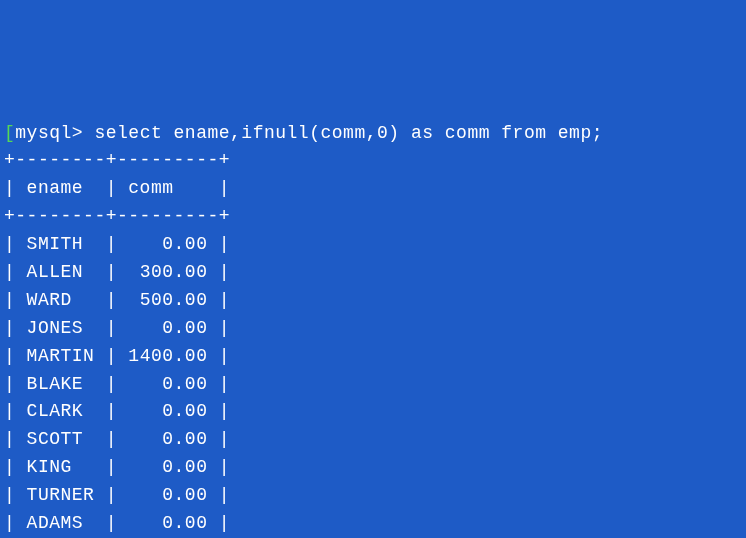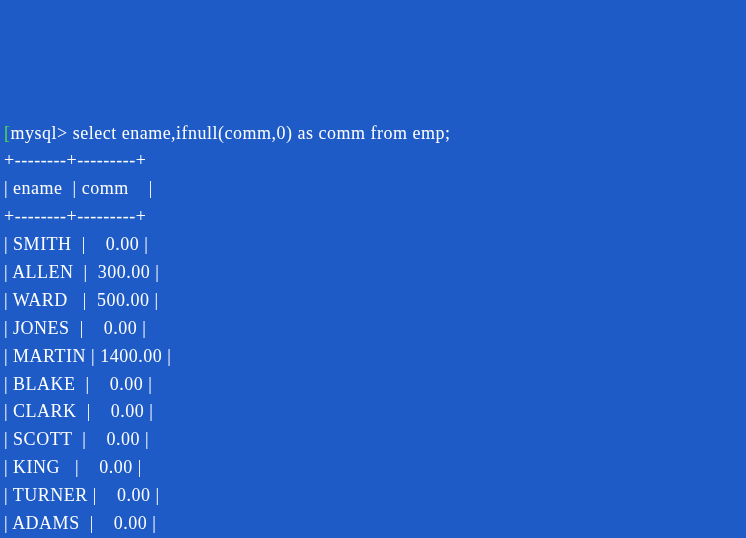--- a/index.html
+++ b/index.html
@@ -19,21 +19,20 @@
       width: 746px;
       height: 538px;
       overflow: hidden;
       white-space: pre;
     }
     .prompt-bracket {
       color: #55D955;
     }
     .terminal-line {
       white-space: pre;
-      font-family: Liberation Serif, serif;
     }
   </style>
 </head>
 <body>
 
 
 
 <div id="terminal"><div class="terminal-line"><span class="prompt-bracket">[</span><span>mysql&gt; </span><span>select ename,ifnull(comm,0) as comm from emp;</span></div><div class="terminal-line">+--------+---------+</div><div class="terminal-line">| ename  | comm    |</div><div class="terminal-line">+--------+---------+</div><div class="terminal-line"><span>| </span><span>SMITH  </span><span>| </span><span>   0.00 </span><span>|</span></div><div class="terminal-line"><span>| </span><span>ALLEN  </span><span>| </span><span> 300.00 </span><span>|</span></div><div class="terminal-line"><span>| </span><span>WARD   </span><span>| </span><span> 500.00 </span><span>|</span></div><div class="terminal-line"><span>| </span><span>JONES  </span><span>| </span><span>   0.00 </span><span>|</span></div><div class="terminal-line"><span>| </span><span>MARTIN </span><span>| </span><span>1400.00 </span><span>|</span></div><div class="terminal-line"><span>| </span><span>BLAKE  </span><span>| </span><span>   0.00 </span><span>|</span></div><div class="terminal-line"><span>| </span><span>CLARK  </span><span>| </span><span>   0.00 </span><span>|</span></div><div class="terminal-line"><span>| </span><span>SCOTT  </span><span>| </span><span>   0.00 </span><span>|</span></div><div class="terminal-line"><span>| </span><span>KING   </span><span>| </span><span>   0.00 </span><span>|</span></div><div class="terminal-line"><span>| </span><span>TURNER </span><span>| </span><span>   0.00 </span><span>|</span></div><div class="terminal-line"><span>| </span><span>ADAMS  </span><span>| </span><span>   0.00 </span><span>|</span></div><div class="terminal-line"></div></div>
 
 

